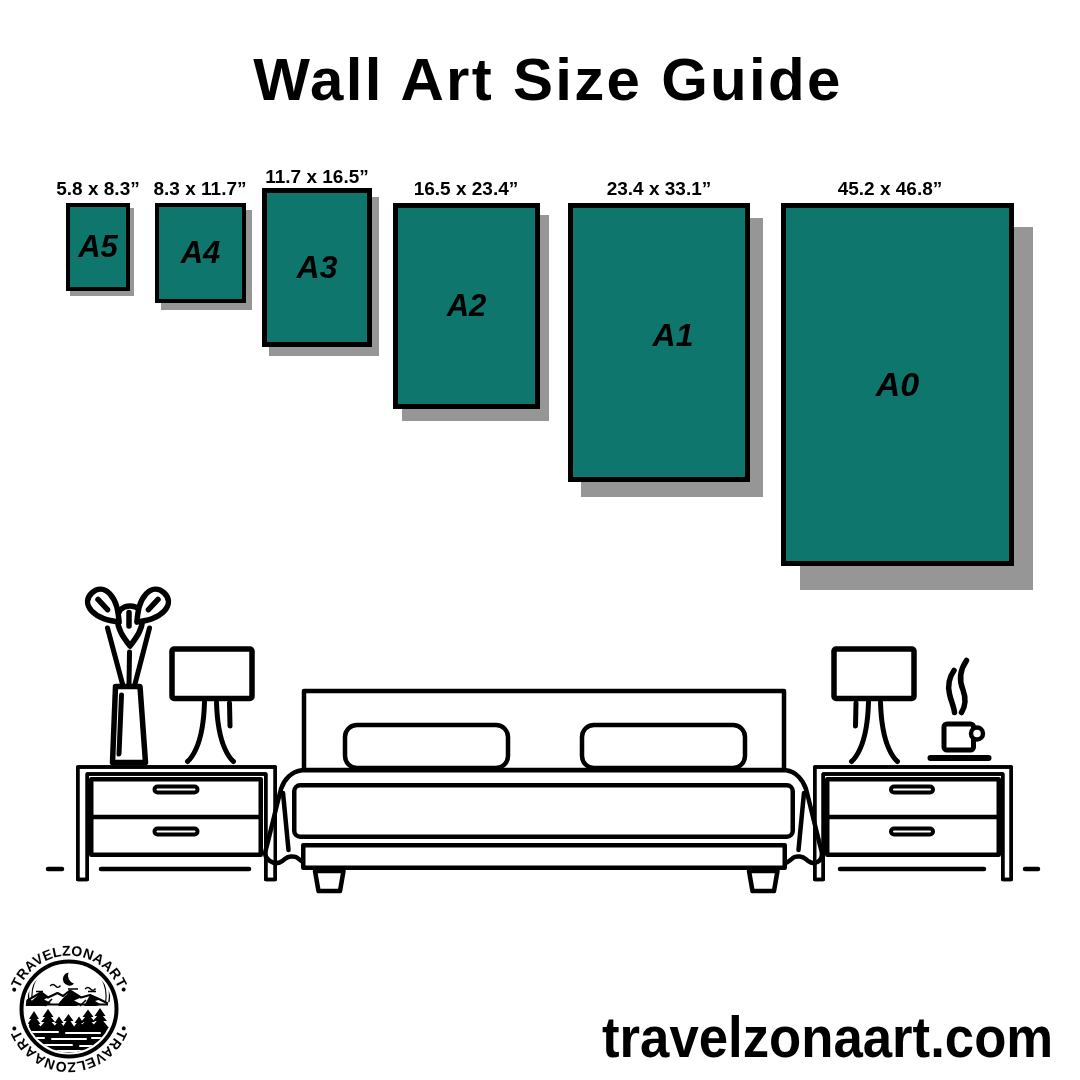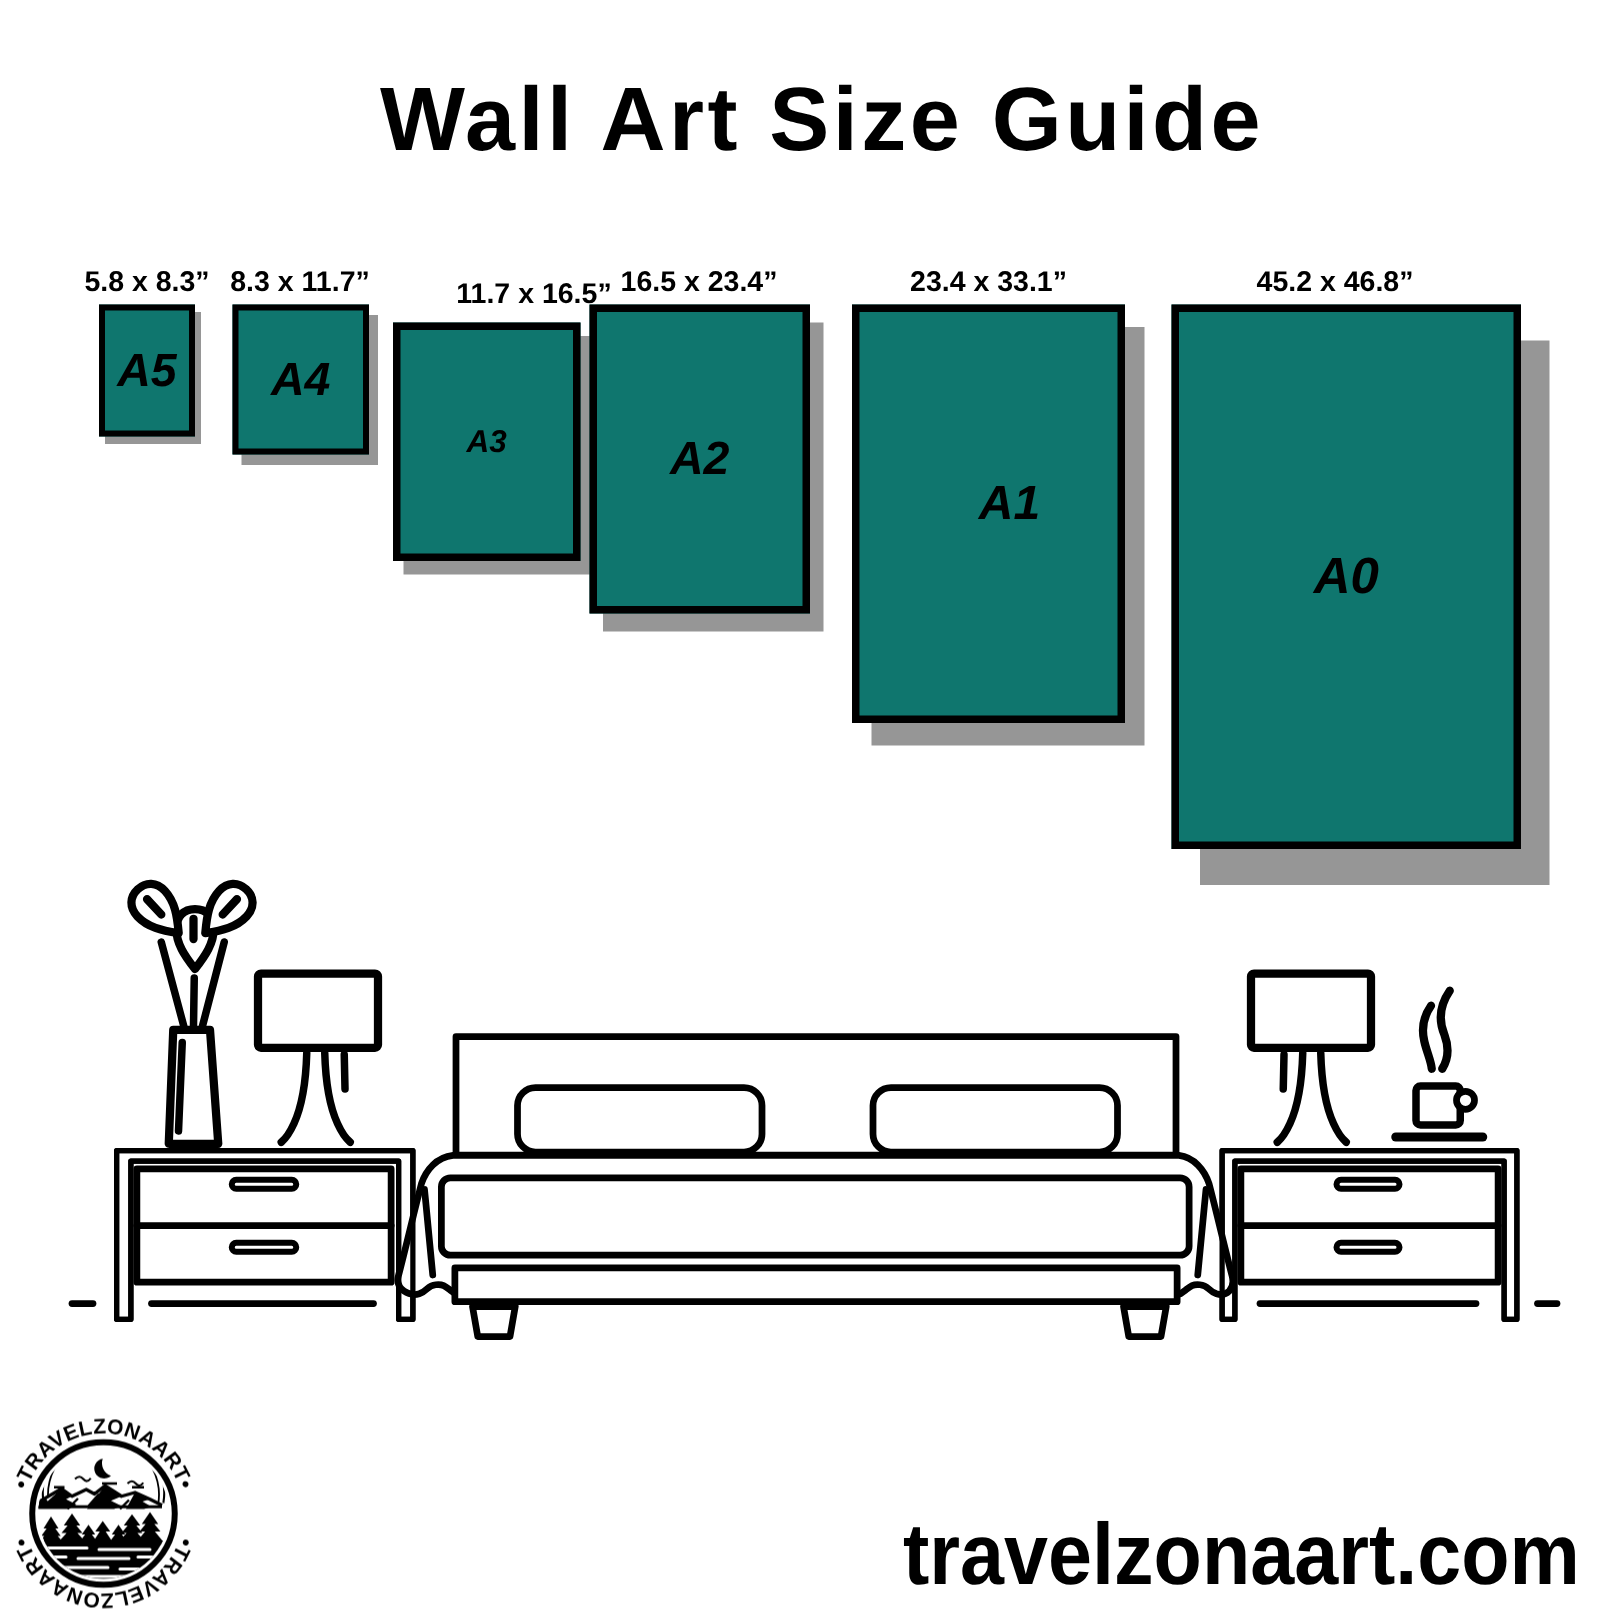--- a/index.html
+++ b/index.html
@@ -16,23 +16,23 @@
 <div class="title">Wall Art Size Guide</div>
 
 <div class="dim" style="left:-12px;top:179px;">5.8 x 8.3”</div>
 
 <div class="box" style="left:66px;top:203px;width:64px;height:88px;border-width:4.5px;box-shadow:4px 5px 0 #969696;font-size:31px;">A5</div>
 
 <div class="dim" style="left:90px;top:179px;">8.3 x 11.7”</div>
 
 <div class="box" style="left:155px;top:203px;width:91px;height:100px;border-width:4.5px;box-shadow:6px 7px 0 #969696;font-size:31px;">A4</div>
 
-<div class="dim" style="left:207px;top:187px;margin-left:39px;">11.7 x 16.5”</div>
-
-<div class="box" style="left:262px;top:215px;width:125px;height:159px;box-shadow:7px 9px 0 #969696;font-size:21px;">A3</div>
+<div class="dim" style="left:207px;top:167px;">11.7 x 16.5”</div>
+
+<div class="box" style="left:262px;top:188px;width:110px;height:159px;box-shadow:7px 9px 0 #969696;font-size:32px;">A3</div>
 
 <div class="dim" style="left:356px;top:179px;">16.5 x 23.4”</div>
 
 <div class="box" style="left:393px;top:203px;width:147px;height:206px;box-shadow:9px 12px 0 #969696;font-size:31px;">A2</div>
 
 <div class="dim" style="left:549px;top:179px;">23.4 x 33.1”</div>
 
 <div class="box" style="left:568px;top:203px;width:182px;height:279px;box-shadow:13px 15px 0 #969696;font-size:32px;padding-left:28px;">
     <span style="margin-bottom:15px;">A1</span>
   </div>

